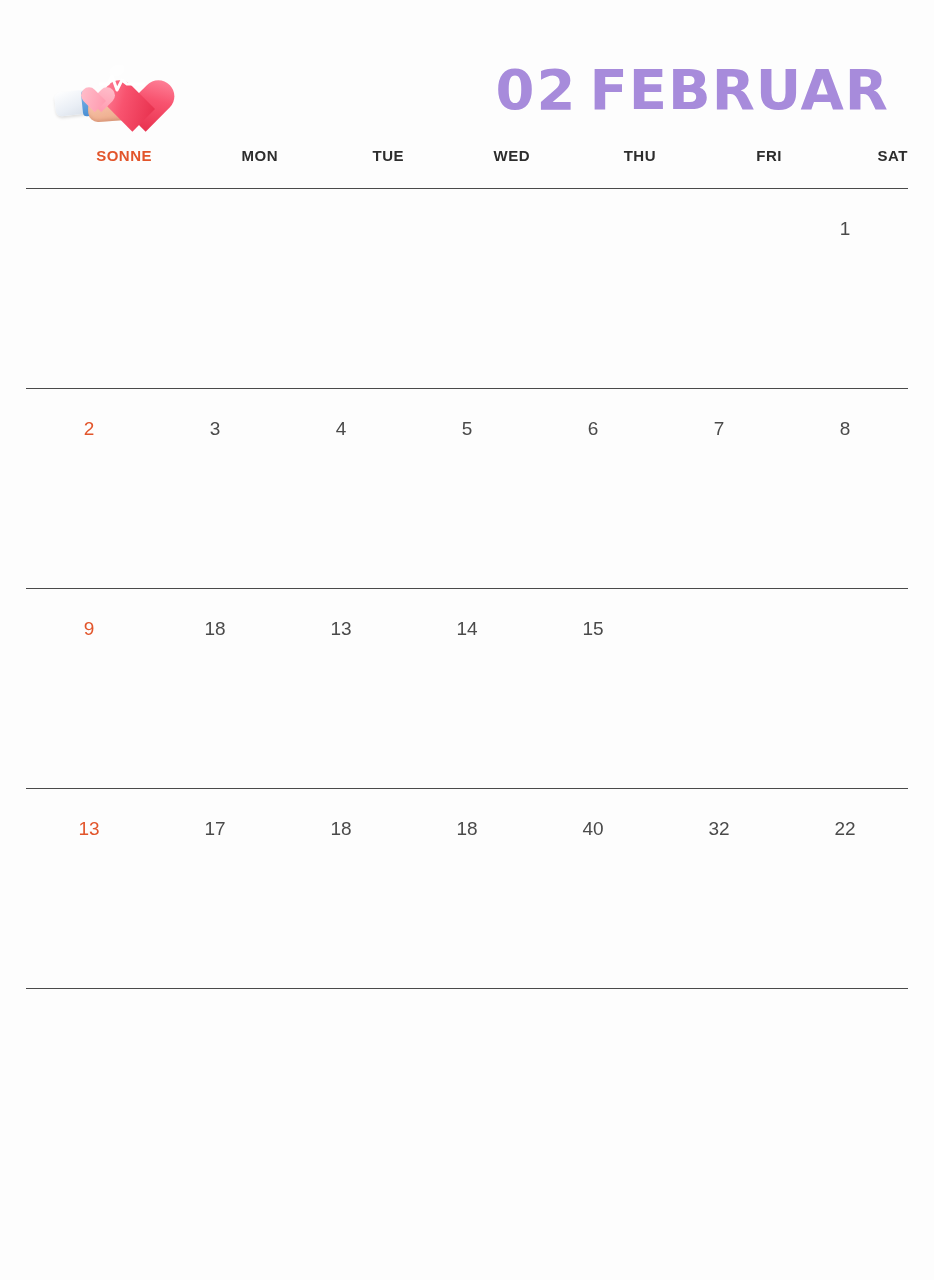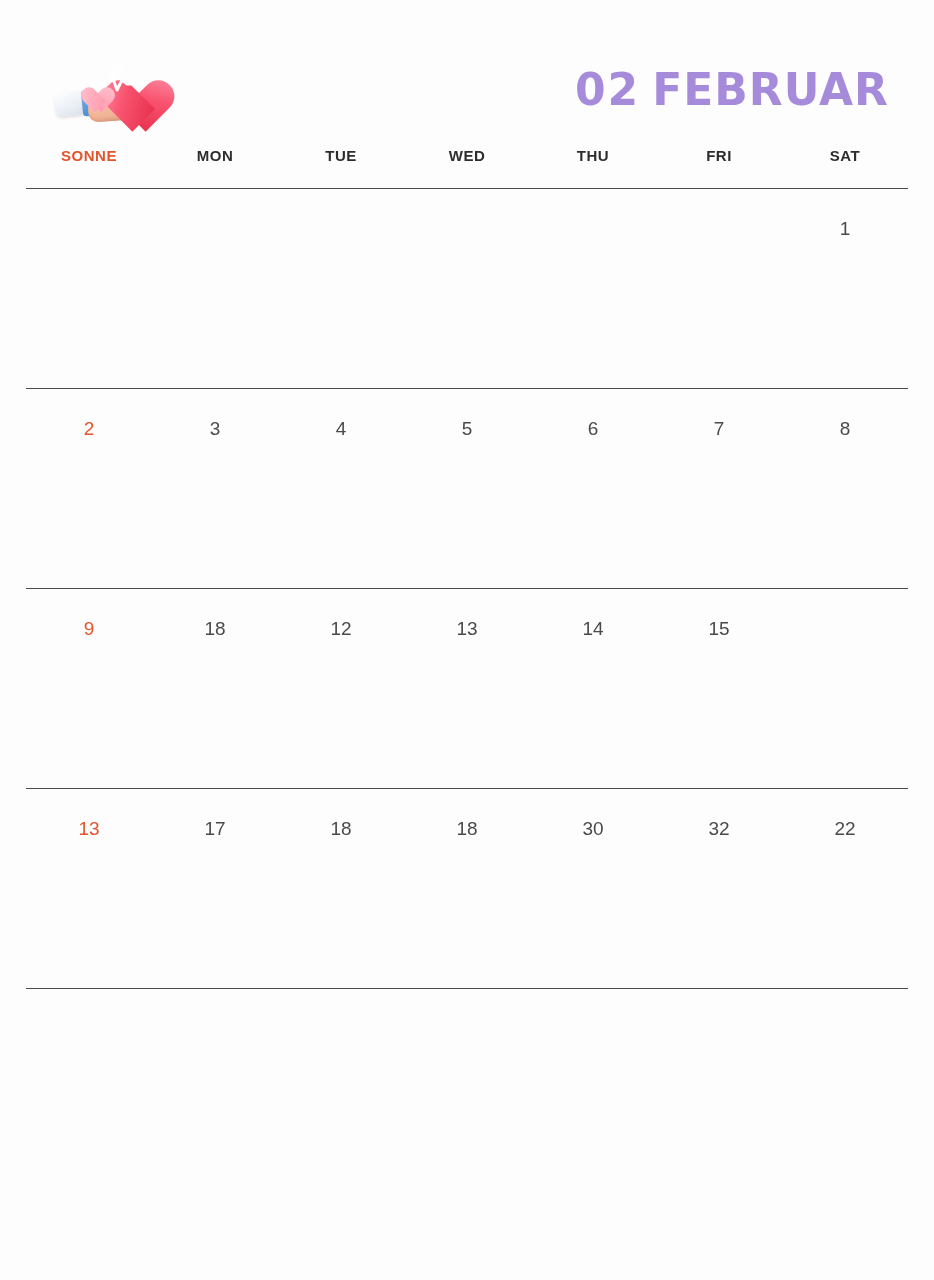--- a/index.html
+++ b/index.html
@@ -109,39 +109,39 @@
     top: 4px;
     width: 16px; height: 24px;
     border-radius: 12px 12px 0 0;
     background: linear-gradient(150deg,#ffc0cc 0%, #ff9bb0 100%);
   }
   .heart-small::before { left: 15px; transform: rotate(45deg); transform-origin: 0 100%; }
   .heart-small::after  { left: 15px; transform: rotate(-45deg); transform-origin: 100% 100%; }
 
   .month-title {
     font-family: "DejaVu Sans", sans-serif;
-    font-size: 44px;
+    font-size: 56px;
     font-weight: 700;
     letter-spacing: 1px;
     color: #a78bdb;
     text-transform: uppercase;
     line-height: 1;
     white-space: nowrap;
   }
   .month-title .mnum { letter-spacing: 2px; margin-right: 12px; }
 
   
   .weekdays {
     display: grid;
     grid-template-columns: repeat(7, 1fr);
     padding: 0 26px;
     margin-top: 22px;
   }
   .wd {
-    text-align: center;
+    text-align: right;
     font-size: 15px;
     font-weight: 700;
     letter-spacing: .5px;
     color: #2d2d2d;
     font-family: "Liberation Sans", sans-serif;
   }
   .wd.sun { color: #e2552b; }
 
   
   .grid {
@@ -255,23 +255,20 @@
     </div>
 
     <div class="week">
       <div class="cell sun">
           <div class="daynum">9</div>
         </div>
       <div class="cell">
           <div class="daynum">18</div>
         </div>
       <div class="cell">
-          <div class="daynum">12</div>
-        </div>
-      <div class="cell">
           <div class="daynum">13</div>
         </div>
       <div class="cell">
           <div class="daynum">14</div>
         </div>
       <div class="cell">
           <div class="daynum">15</div>
         </div>
     </div>
 
@@ -282,21 +279,21 @@
       <div class="cell">
           <div class="daynum">17</div>
         </div>
       <div class="cell">
           <div class="daynum">18</div>
         </div>
       <div class="cell">
           <div class="daynum">18</div>
         </div>
       <div class="cell">
-          <div class="daynum">30</div>
+          <div class="daynum">40</div>
         </div>
       <div class="cell">
           <div class="daynum">32</div>
         </div>
       <div class="cell">
           <div class="daynum">22</div>
         </div>
     </div>
 
 

